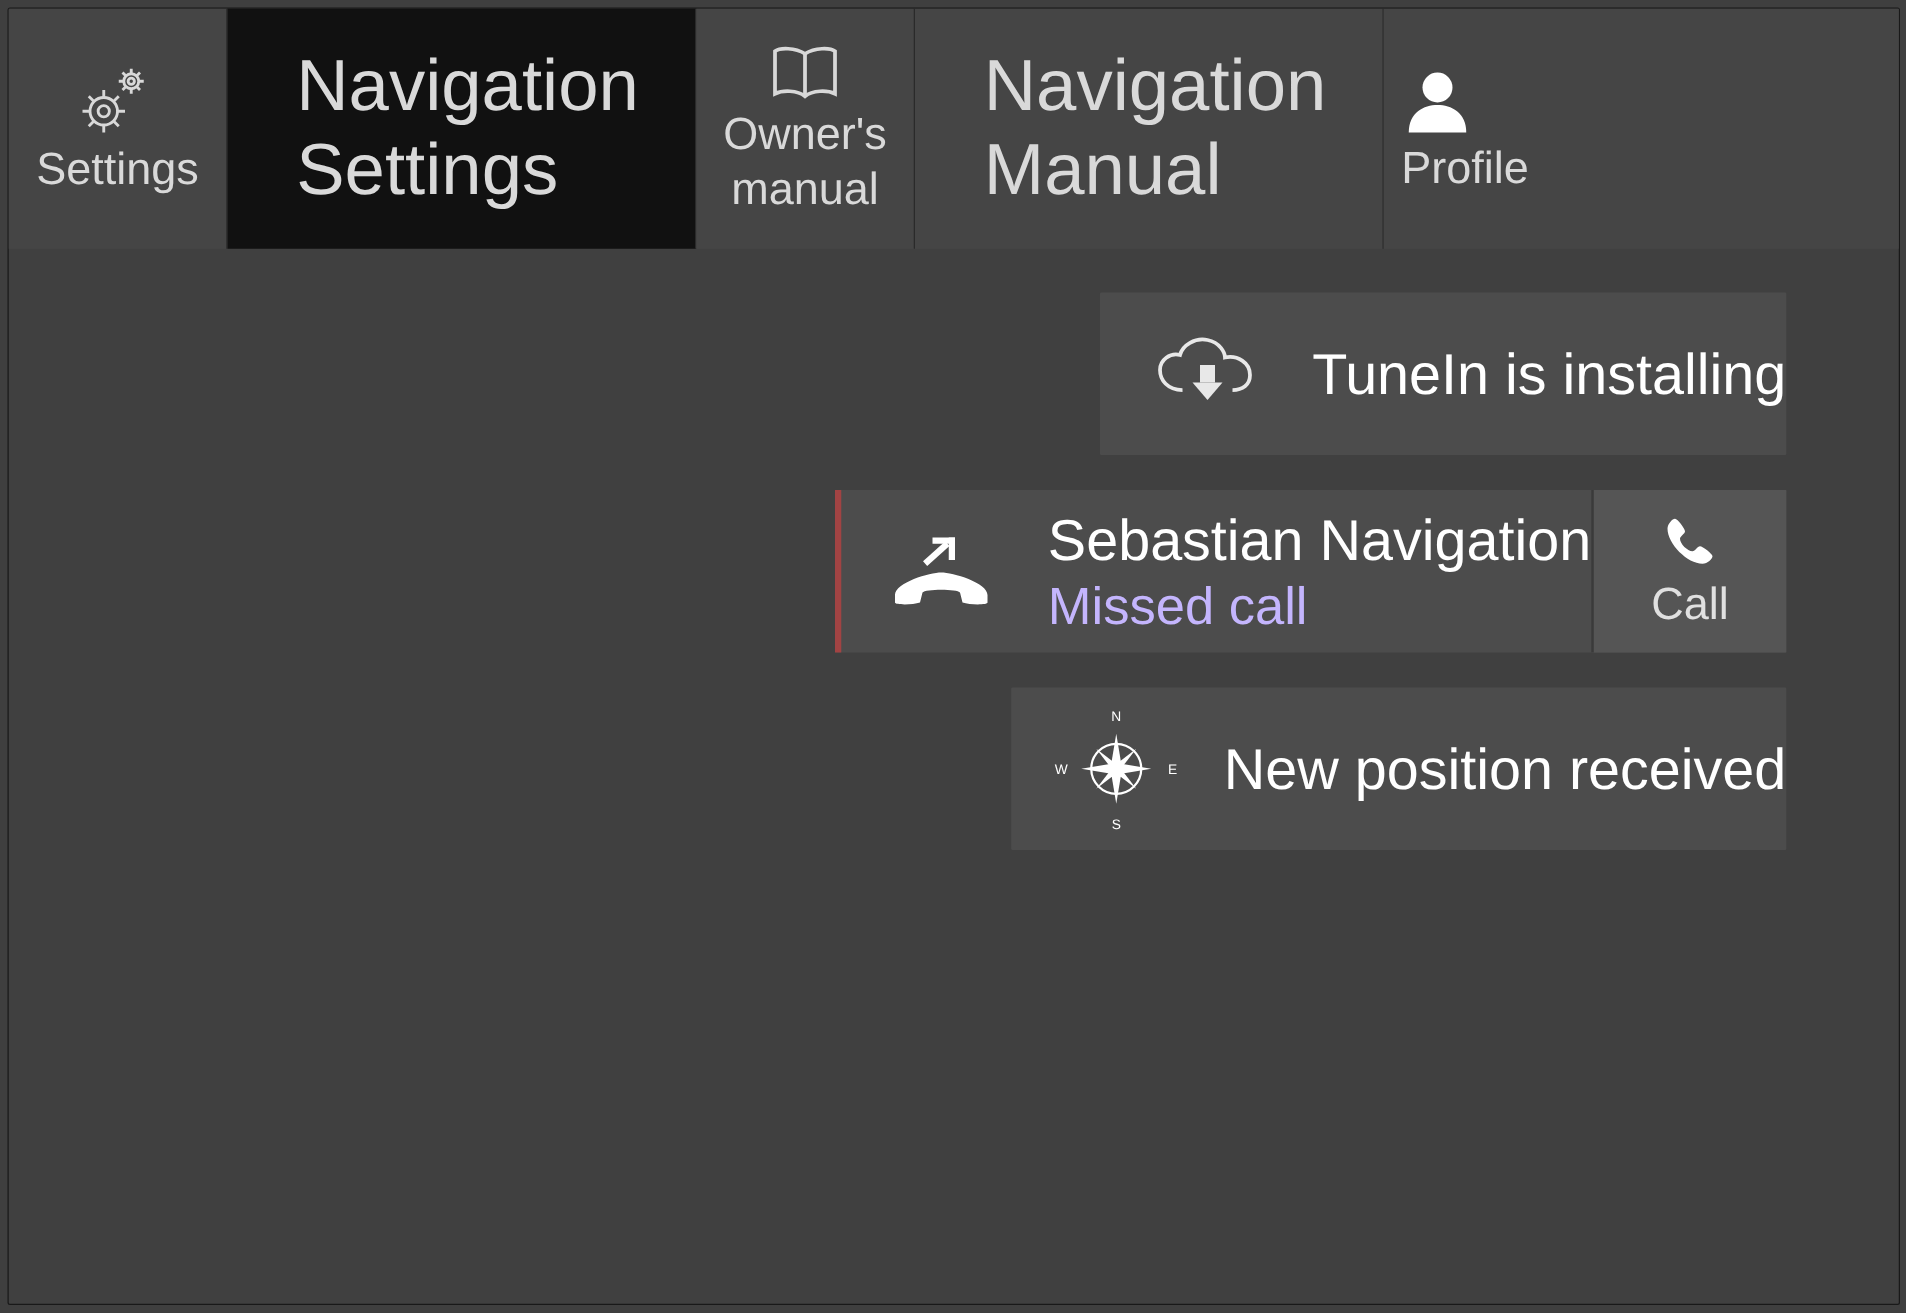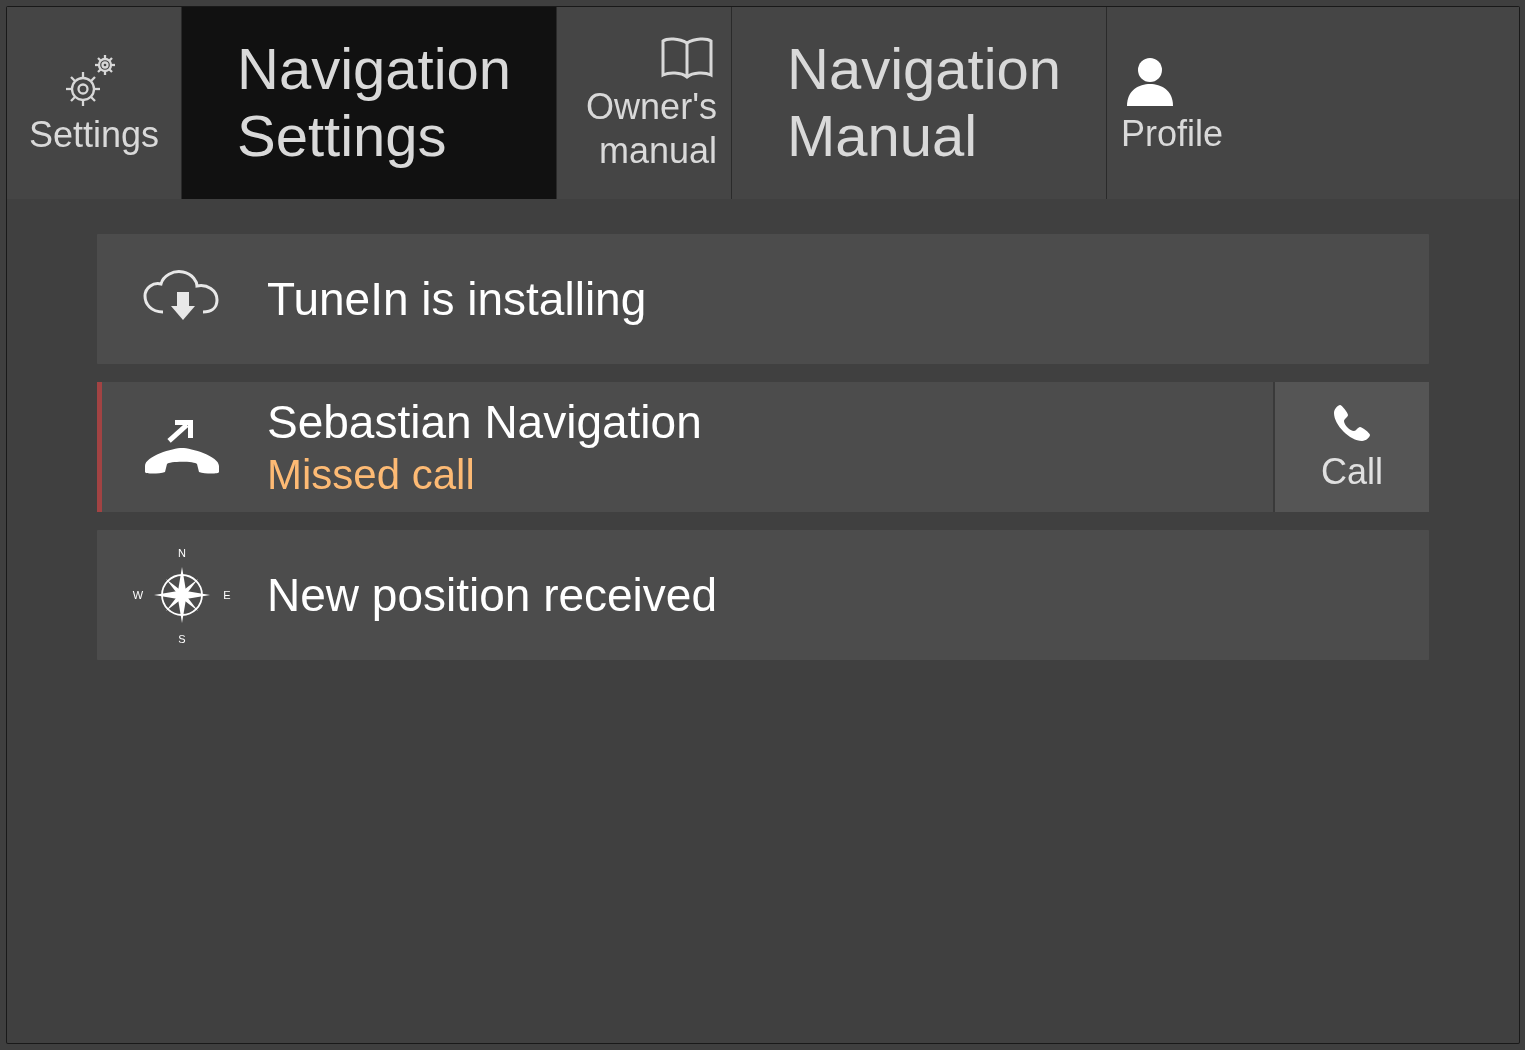--- a/index.html
+++ b/index.html
@@ -16,49 +16,49 @@
     display: flex; flex-direction: column; justify-content: center; align-items: center;
     color: #d9d9d9;
     padding: 0 14px;
     text-align: center;
   }
   .tab:last-child { border-right: none; }
   .tab.active { background: #111111; }
 
   .tab-0 { width: 175px; }
   .tab-1 { width: 375px; align-items: flex-start; padding-left: 55px; }
-  .tab-2 { width: 175px; align-items: flex-end; }
+  .tab-2 { width: 175px; }
   .tab-3 { width: 375px; align-items: flex-start; padding-left: 55px; }
   .tab-4 { flex: 1; align-items: flex-start; padding-right: 55px; }
 
   .tab-label-small { font-size: 36px; font-weight: 300; margin-top: 4px; line-height: 1.1; }
   .tab-label-big { font-size: 58px; font-weight: 400; line-height: 1.15; text-align: right; }
 
   .tab svg { display: block; }
 
   
-  .content { flex: 1; padding: 35px 90px 0 90px; display: flex; flex-direction: column; gap: 18px; }
+  .content { flex: 1; padding: 35px 90px 0 90px; display: flex; flex-direction: column; gap: 28px; align-items: flex-end; }
 
   .row {
     background: #4c4c4c;
     height: 130px;
     display: flex; align-items: center;
     border-radius: 1px;
     position: relative;
   }
   .row-accent::before {
     content: "";
     position: absolute; left: 0; top: 0; bottom: 0; width: 5px;
     background: #a24343;
   }
 
   .row-icon { width: 170px; display: flex; justify-content: center; align-items: center; }
   .row-text { flex: 1; display: flex; flex-direction: column; justify-content: center; }
   .row-title { color: #ffffff; font-size: 46px; font-weight: 300; }
-  .row-sub { color: #fdba74; font-size: 42px; font-weight: 300; margin-top: 2px; }
+  .row-sub { color: #c4b5fd; font-size: 42px; font-weight: 300; margin-top: 2px; }
 
   .row-action {
     width: 156px; height: 100%;
     background: #555555;
     display: flex; flex-direction: column; justify-content: center; align-items: center;
     border-left: 2px solid #3a3a3a;
   }
   .row-action-label { color: #e0e0e0; font-size: 36px; font-weight: 300; margin-top: 2px; }
 
 </style>

